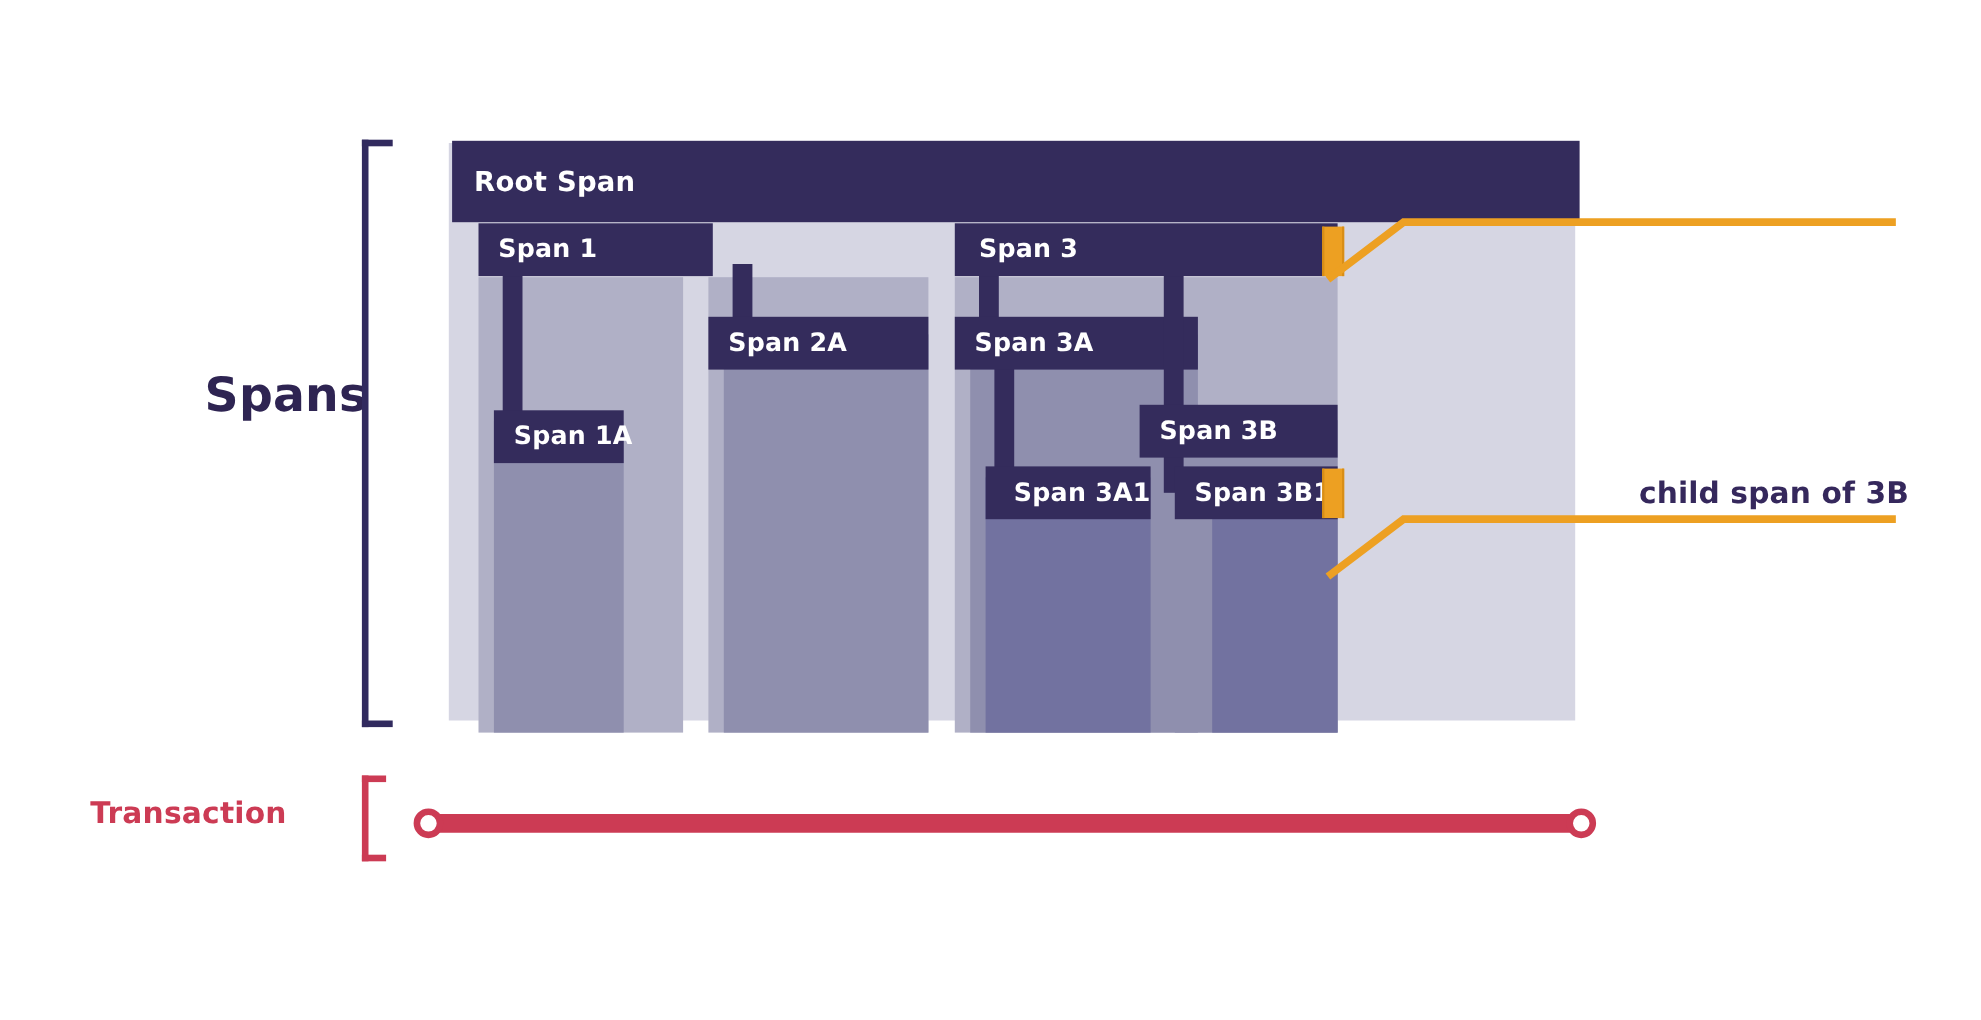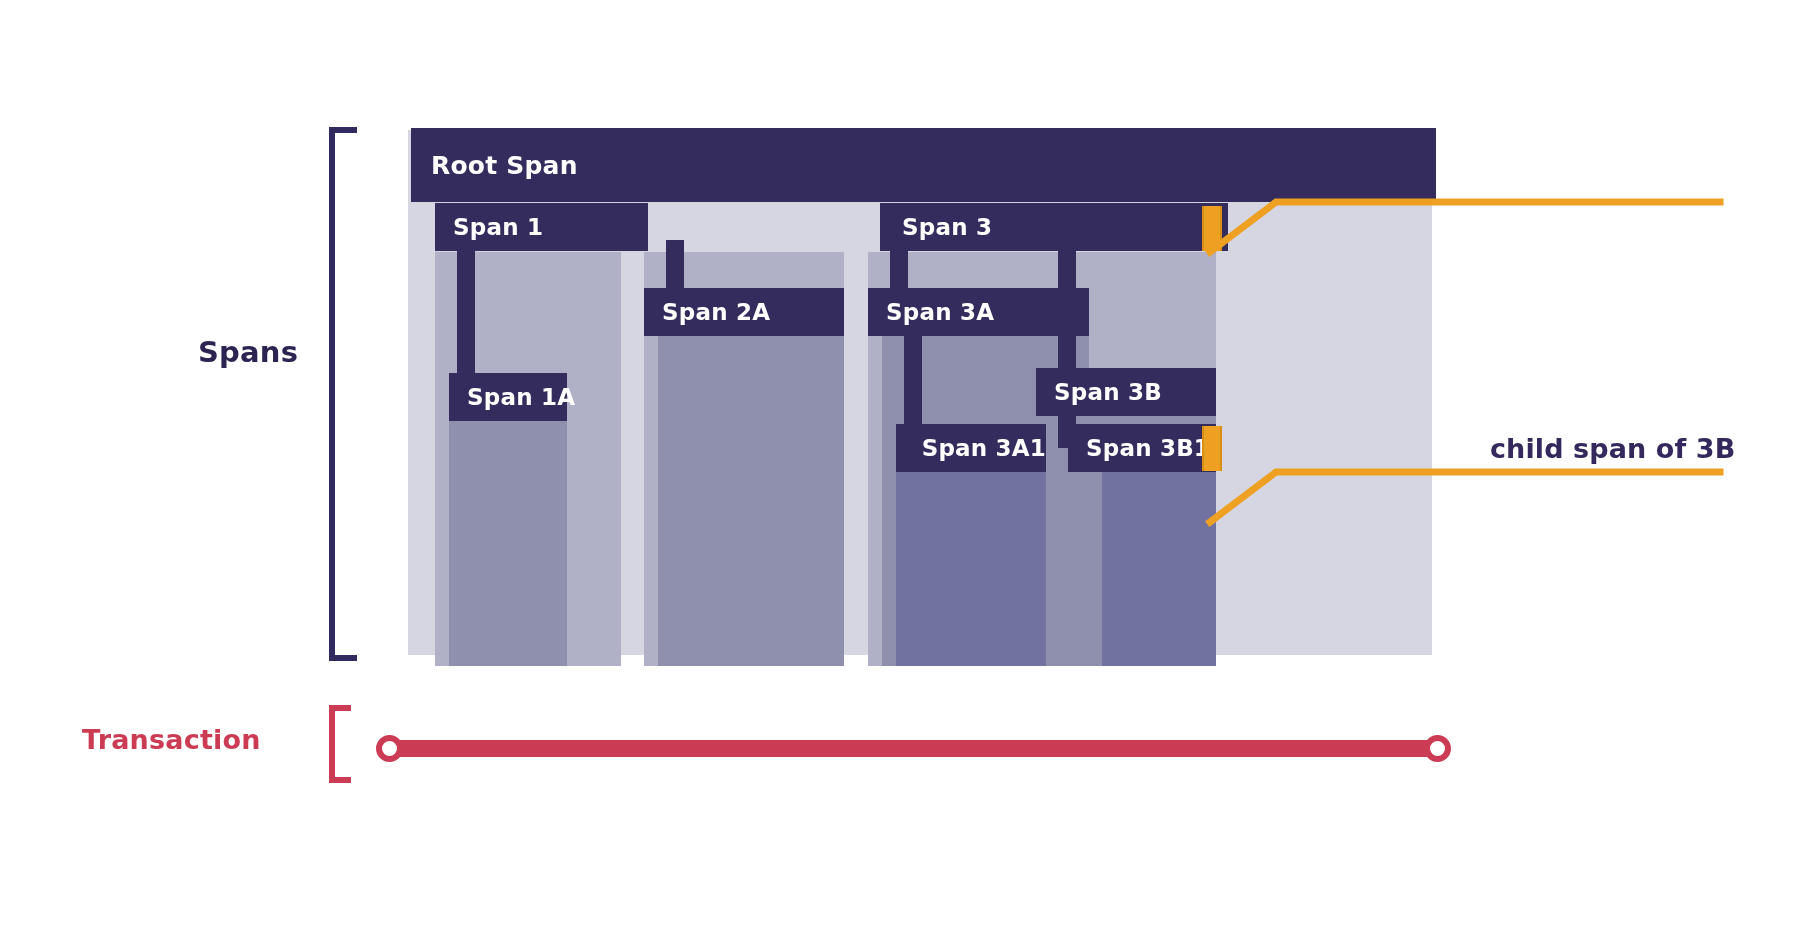--- a/index.html
+++ b/index.html
@@ -7,21 +7,21 @@
     width:1801px;height:927px;
     background:#ffffff;
     font-family:"DejaVu Sans","Liberation Sans",sans-serif;
     position:relative;overflow:hidden;
   }
   .stage{position:absolute;left:0;top:0;width:1801px;height:927px;}
 
   
   .lbl-spans{
     position:absolute;left:186px;top:335px;
-    font-size:29px;font-weight:700;color:#2e2452;letter-spacing:.2px;margin-left:12px;
+    font-size:43px;font-weight:700;color:#2e2452;letter-spacing:.2px;
   }
   .lbl-tx{
     position:absolute;left:82px;top:724px;
     font-size:27px;font-weight:700;color:#cc3b54;letter-spacing:.2px;
   }
 
   
   .bracket{position:absolute;box-sizing:border-box;}
   .bracket-spans{
     left:329px;top:127px;width:28px;height:534px;
@@ -140,21 +140,21 @@
     <div class="box lvl3" style="left:694px;top:306px;width:114px;height:232px;"></div>
     <div class="stem" style="left:650px;top:112px;width:18px;height:162px;"></div>
     <div class="stem" style="left:650px;top:270px;width:18px;height:50px;"></div>
     <div class="bar" style="left:628px;top:240px;width:180px;height:48px;">
       <span>Span 3B</span>
     </div>
     <div class="bar" style="left:660px;top:296px;width:148px;height:48px;">
       <span>Span 3B1</span>
     </div>
 
-    <div class="bar" style="left:472px;top:75px;width:348px;height:48px;padding-left:22px;">
+    <div class="bar" style="left:460px;top:75px;width:348px;height:48px;padding-left:22px;">
       <span>Span 3</span>
     </div>
 
     <div class="bar root" style="left:3px;top:0px;width:1025px;height:74px;align-items:center;">
       <span>Root Span</span>
     </div>
 
     <div class="mark" style="left:794px;top:78px;width:16px;height:45px;"></div>
     <div class="mark" style="left:794px;top:298px;width:16px;height:45px;"></div>
   </div>

